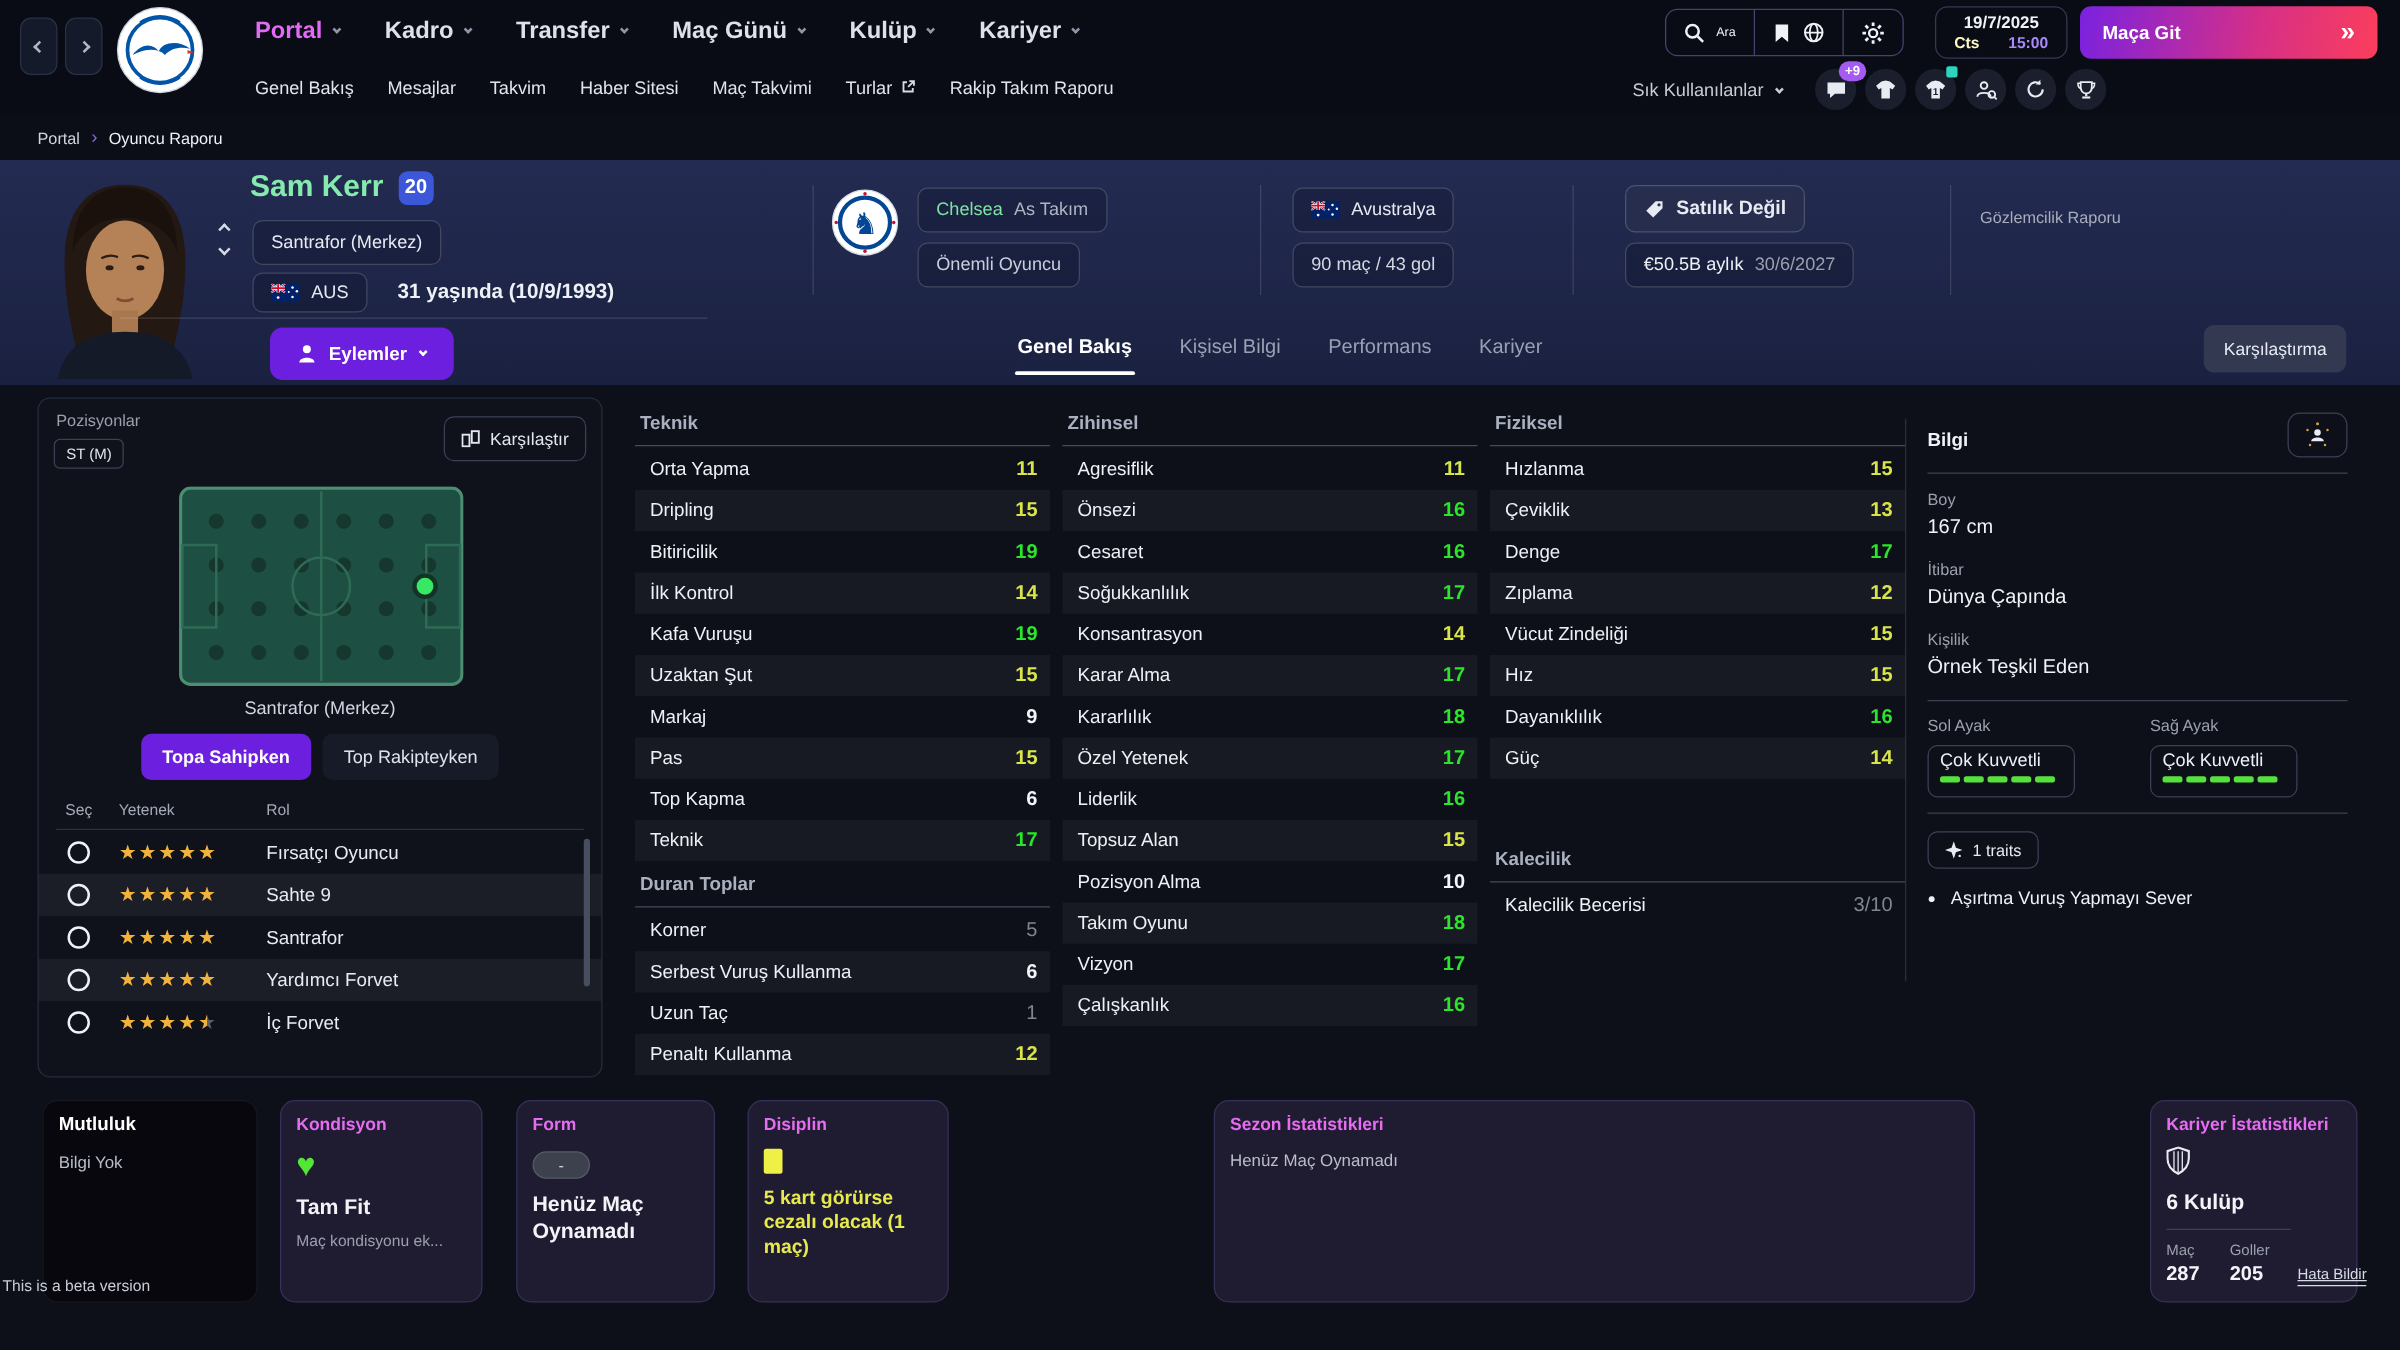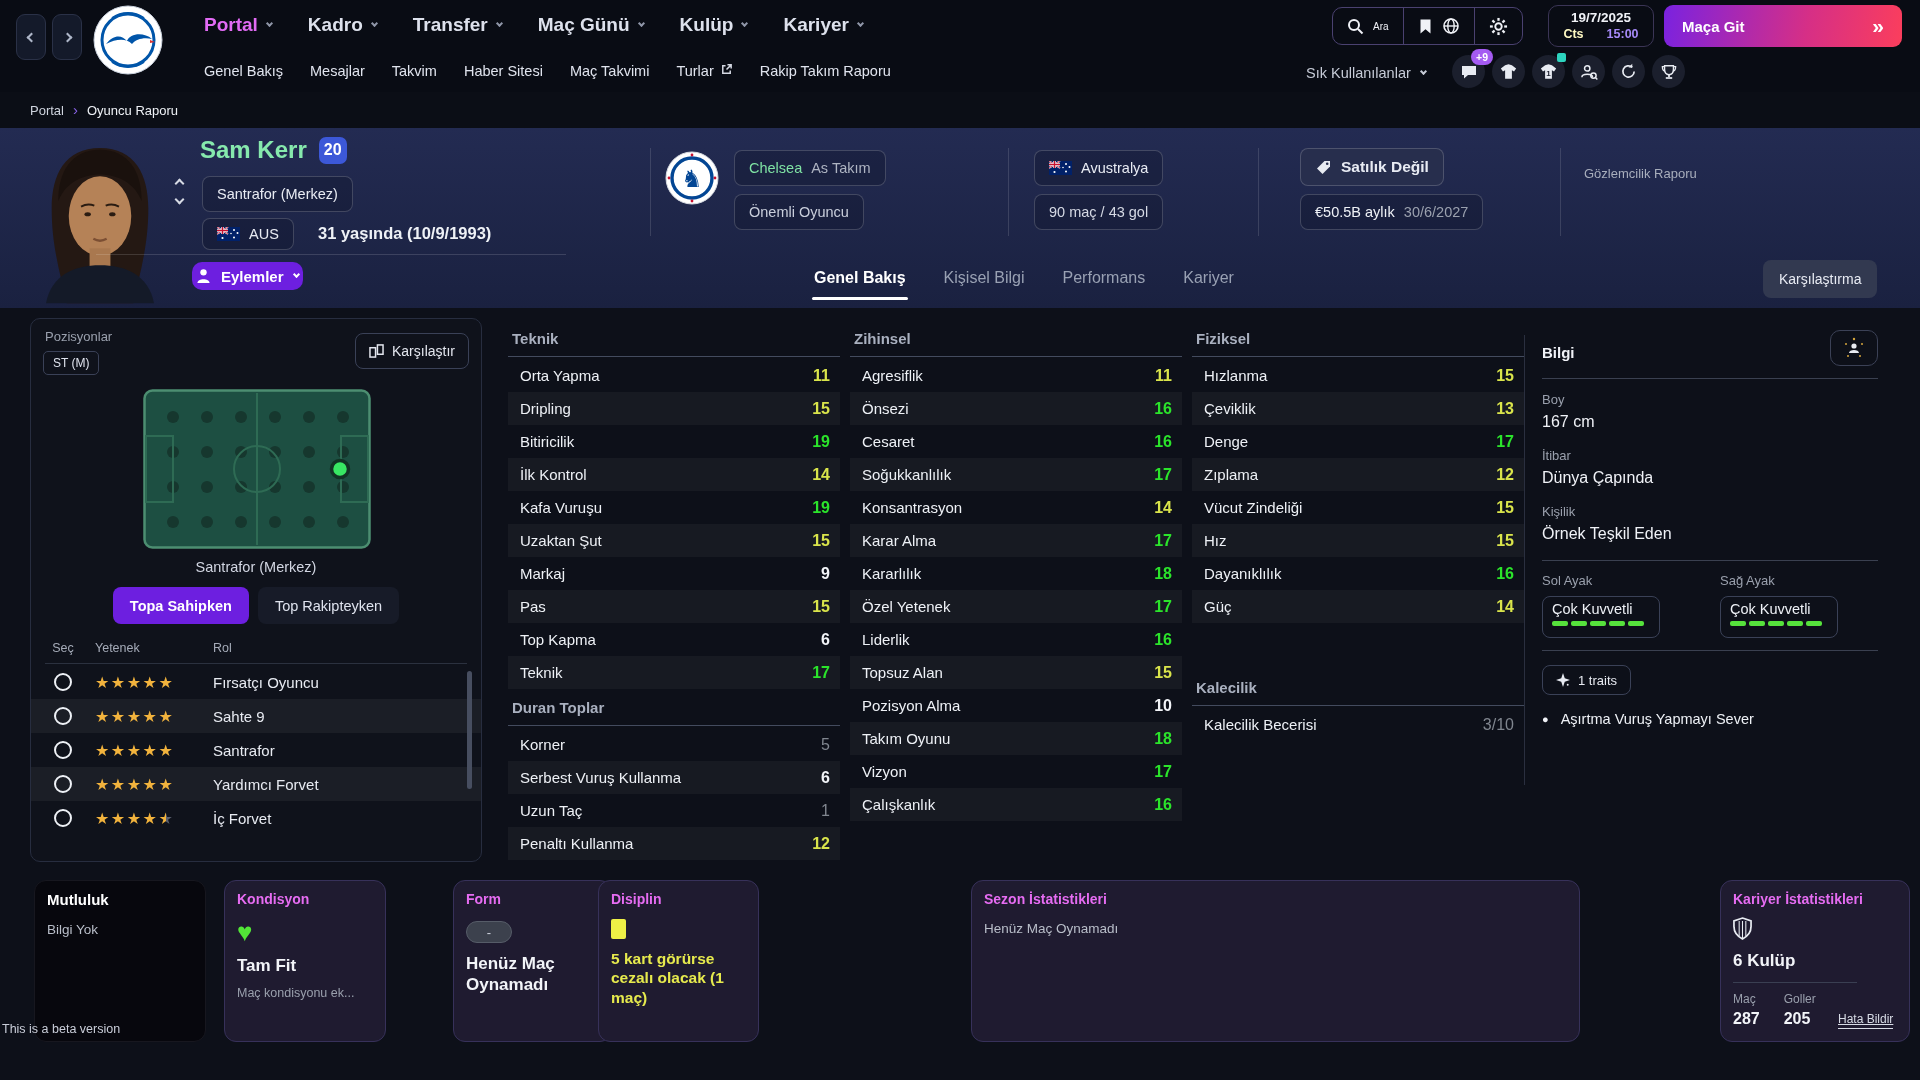--- a/index.html
+++ b/index.html
@@ -54,21 +54,21 @@
   .photo{position:absolute;left:10px;top:2px;}
   .name-row{position:absolute;left:200px;top:8px;display:flex;align-items:center;gap:12px;}
   .pname{font-size:24px;font-weight:bold;color:#86e9ad;}
   .pnum{width:28px;height:27px;background:#3c58d8;border-radius:7px;color:#fff;font-size:16px;font-weight:bold;display:flex;align-items:center;justify-content:center;}
   .pos-chevrons{position:absolute;left:176px;top:52px;display:flex;flex-direction:column;gap:9px;color:#d6dae4;cursor:pointer;}
   .pill{position:absolute;height:36px;border:1px solid rgba(255,255,255,0.18);border-radius:8px;display:inline-flex;align-items:center;gap:9px;padding:0 14px;font-size:14.5px;color:#e8ebf3;background:rgba(8,12,28,0.25);cursor:pointer;}
   .pos-pill-hdr{left:202px;top:48px;}
   .flag-pill{left:202px;top:90px;height:32px;}
   .age{position:absolute;left:318px;top:96px;font-size:16.5px;font-weight:bold;color:#eef1f6;}
   .hdr-divider{position:absolute;left:96px;top:126px;width:470px;height:1px;background:rgba(255,255,255,0.14);}
-  .eylemler{position:absolute;left:192px;top:134px;height:28px;padding:0 4px;background:#6d1fe0;border-radius:10px;display:flex;align-items:center;gap:10px;font-size:15px;font-weight:bold;color:#fff;cursor:pointer;}
+  .eylemler{position:absolute;left:216px;top:134px;height:42px;padding:0 22px;background:#6d1fe0;border-radius:10px;display:flex;align-items:center;gap:10px;font-size:15px;font-weight:bold;color:#fff;cursor:pointer;}
   .eylemler .chev{color:#fff;margin-top:-3px;}
   .vdiv{position:absolute;top:20px;width:1px;height:88px;background:rgba(255,255,255,0.13);}
   .d1{left:650px;}.d2{left:1008px;}.d3{left:1258px;}.d4{left:1560px;}
   .chelsea-logo{position:absolute;left:664px;top:22px;}
   .club-pill{left:734px;top:22px;}
   .status-pill{left:734px;top:66px;color:#c9cedb;}
   .nat-pill{left:1034px;top:22px;}
   .caps-pill{left:1034px;top:66px;color:#d5d9e4;}
   .sale-pill{left:1300px;top:20px;height:38px;background:#272e4d;font-weight:bold;font-size:15.5px;}
   .wage-pill{left:1300px;top:66px;}
@@ -850,39 +850,39 @@
     <div class="cbody">Bilgi Yok</div>
   </div>
 
   <div class="card" style="left:224px;width:162px;">
     <div class="ctitle">Kondisyon</div>
     <div class="heart">♥</div>
     <div class="chead">Tam Fit</div>
     <div class="csub">Maç kondisyonu ek...</div>
   </div>
 
-  <div class="card" style="left:413px;width:159px;margin-left:40px;">
+  <div class="card" style="left:413px;width:159px;">
     <div class="ctitle">Form</div>
     <div class="form-pill">-</div>
     <div class="chead">Henüz Maç Oynamadı</div>
   </div>
 
   <div class="card" style="left:598px;width:161px;">
     <div class="ctitle">Disiplin</div>
     <div class="ycard"></div>
     <div class="chead yellow">5 kart görürse cezalı olacak (1 maç)</div>
   </div>
 
 
   <div class="card" style="left:971px;width:609px;">
     <div class="ctitle">Sezon İstatistikleri</div>
     <div class="cbody">Henüz Maç Oynamadı</div>
   </div>
 
-  <div class="card" style="left:1720px;width:190px;">
+  <div class="card" style="left:1720px;width:166px;">
     <div class="ctitle">Kariyer İstatistikleri</div>
     <div class="shield-wrap">
       <svg width="19" height="23" viewBox="0 0 20 24">
         <path d="M10 1 L19 4 V10 C19 16.5 15 20.5 10 23 C5 20.5 1 16.5 1 10 V4 Z" fill="none" stroke="#e8ebf2" stroke-width="1.8"></path>
         <g stroke="#e8ebf2" stroke-width="1.1">
             <line x1="6.5" y1="4" x2="6.5" y2="20"></line>
             <line x1="10" y1="4" x2="10" y2="22"></line>
             <line x1="13.5" y1="4" x2="13.5" y2="20"></line>
           </g>
       </svg>

